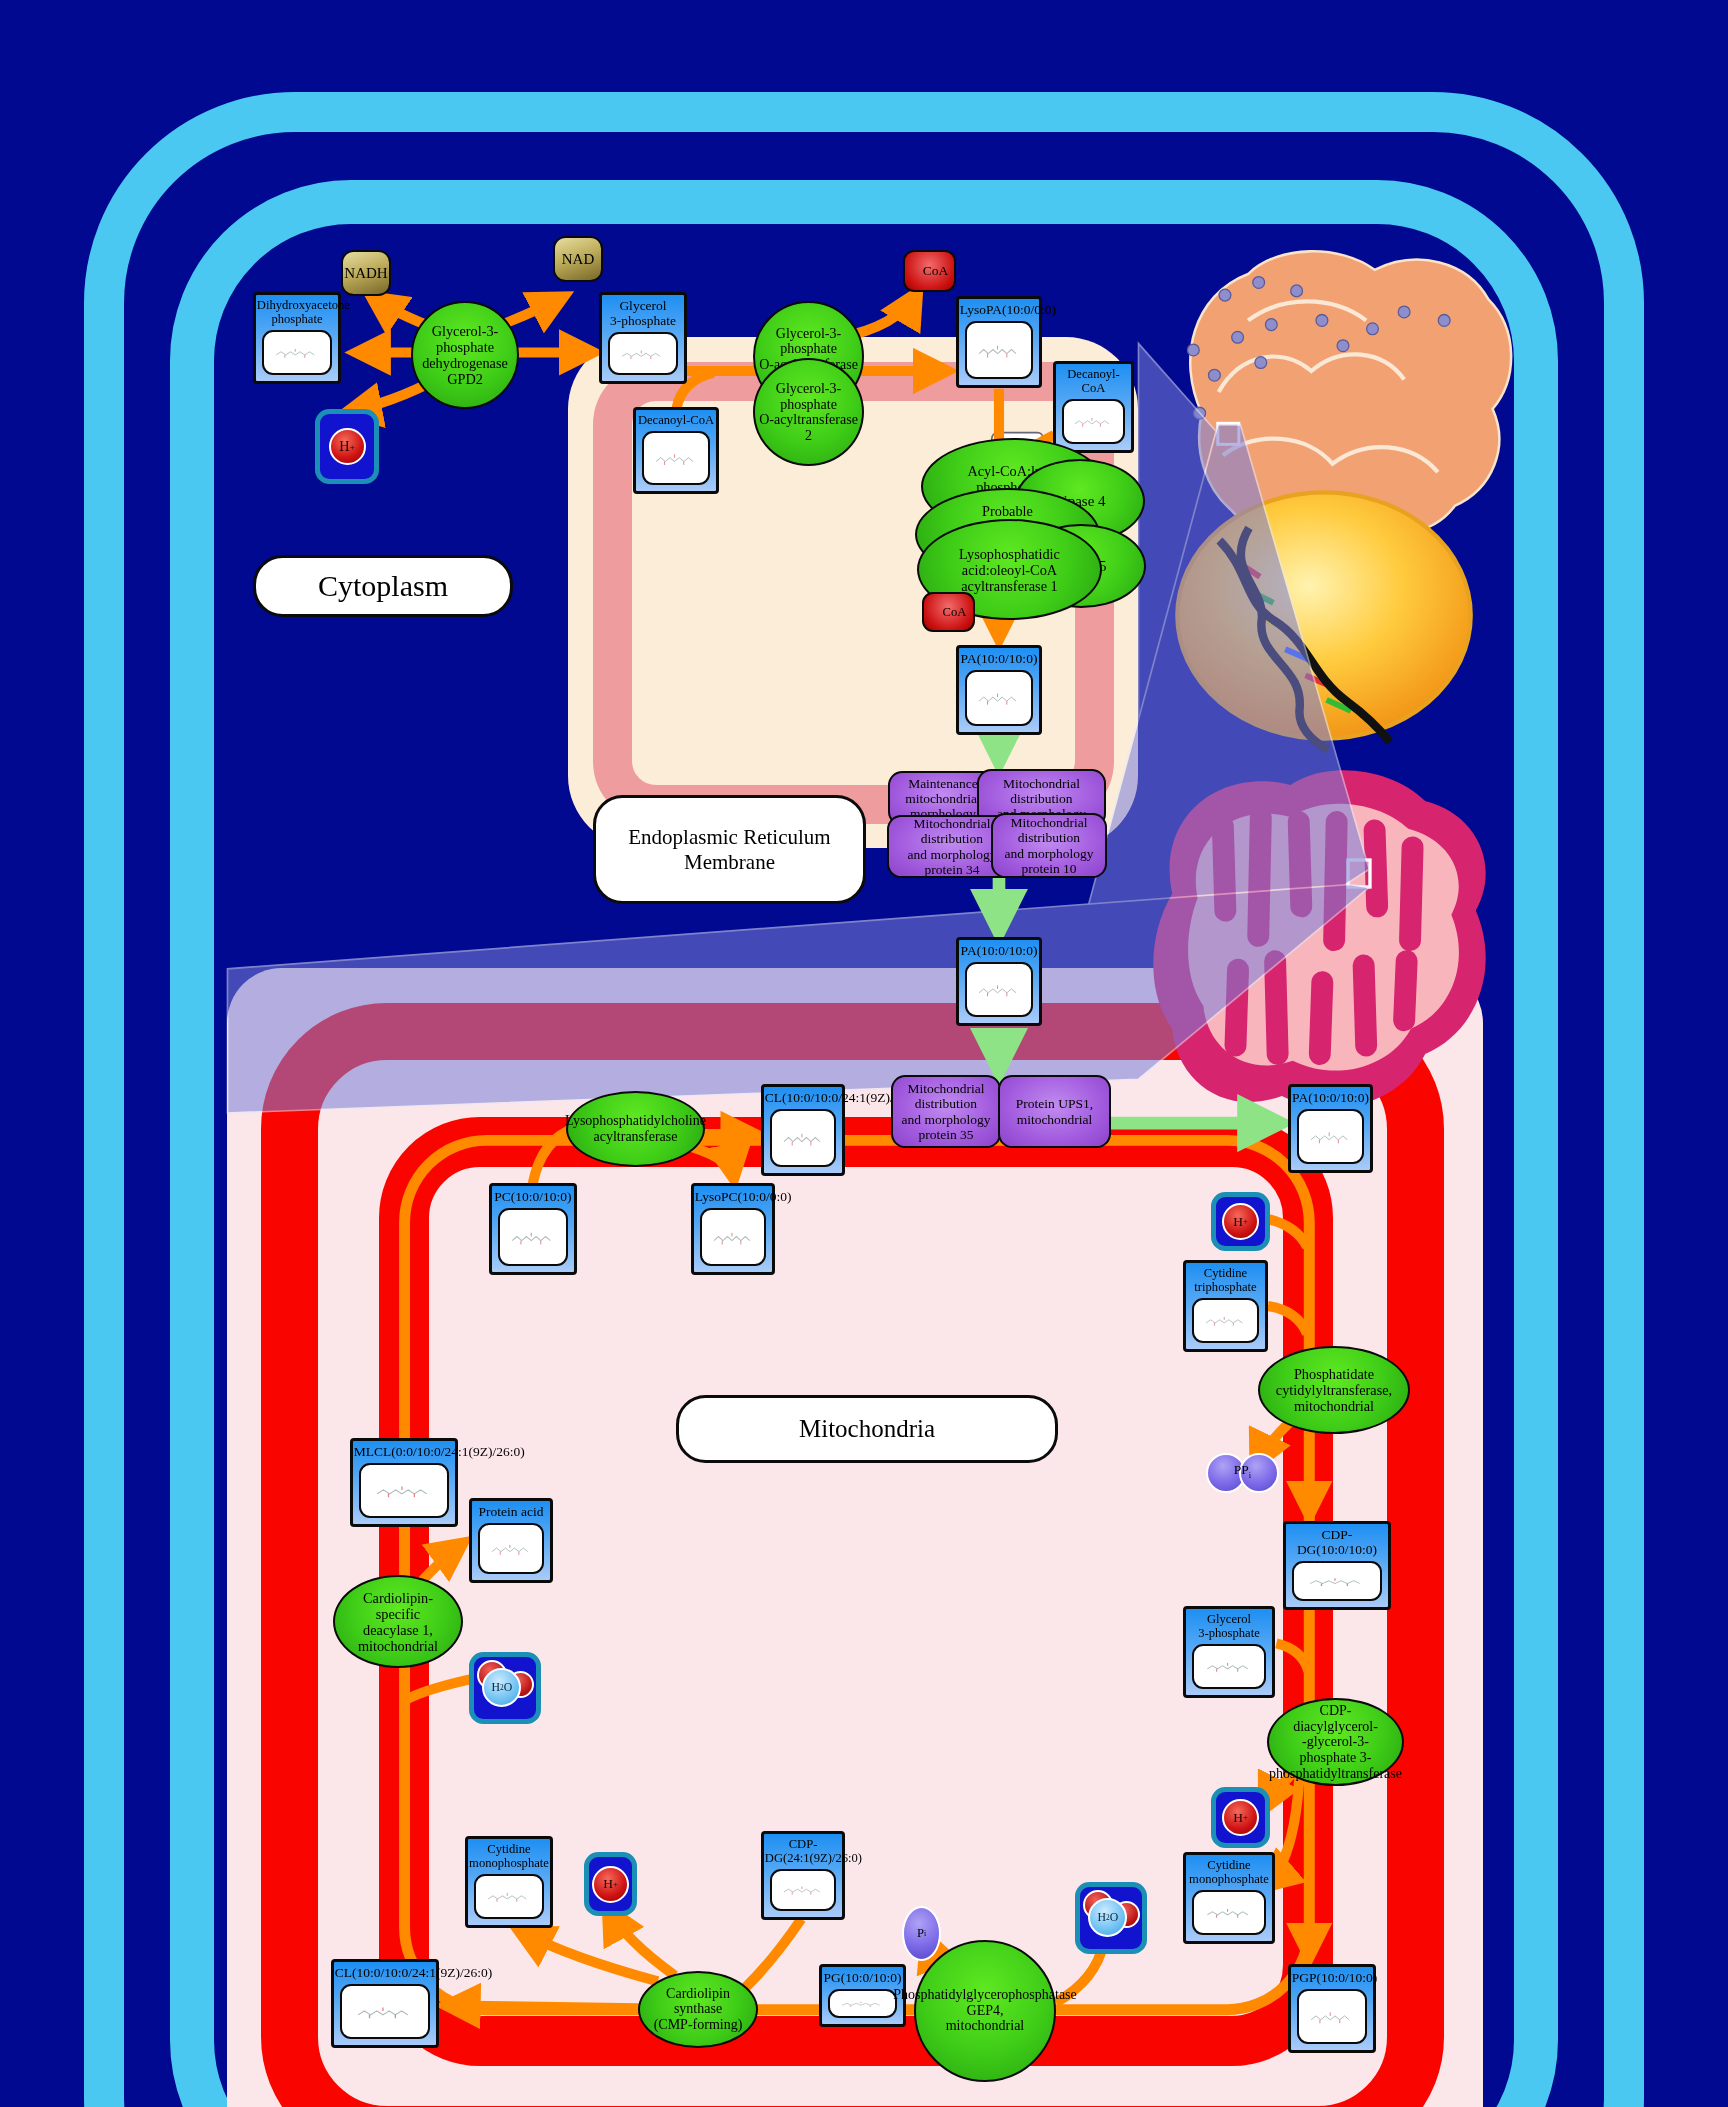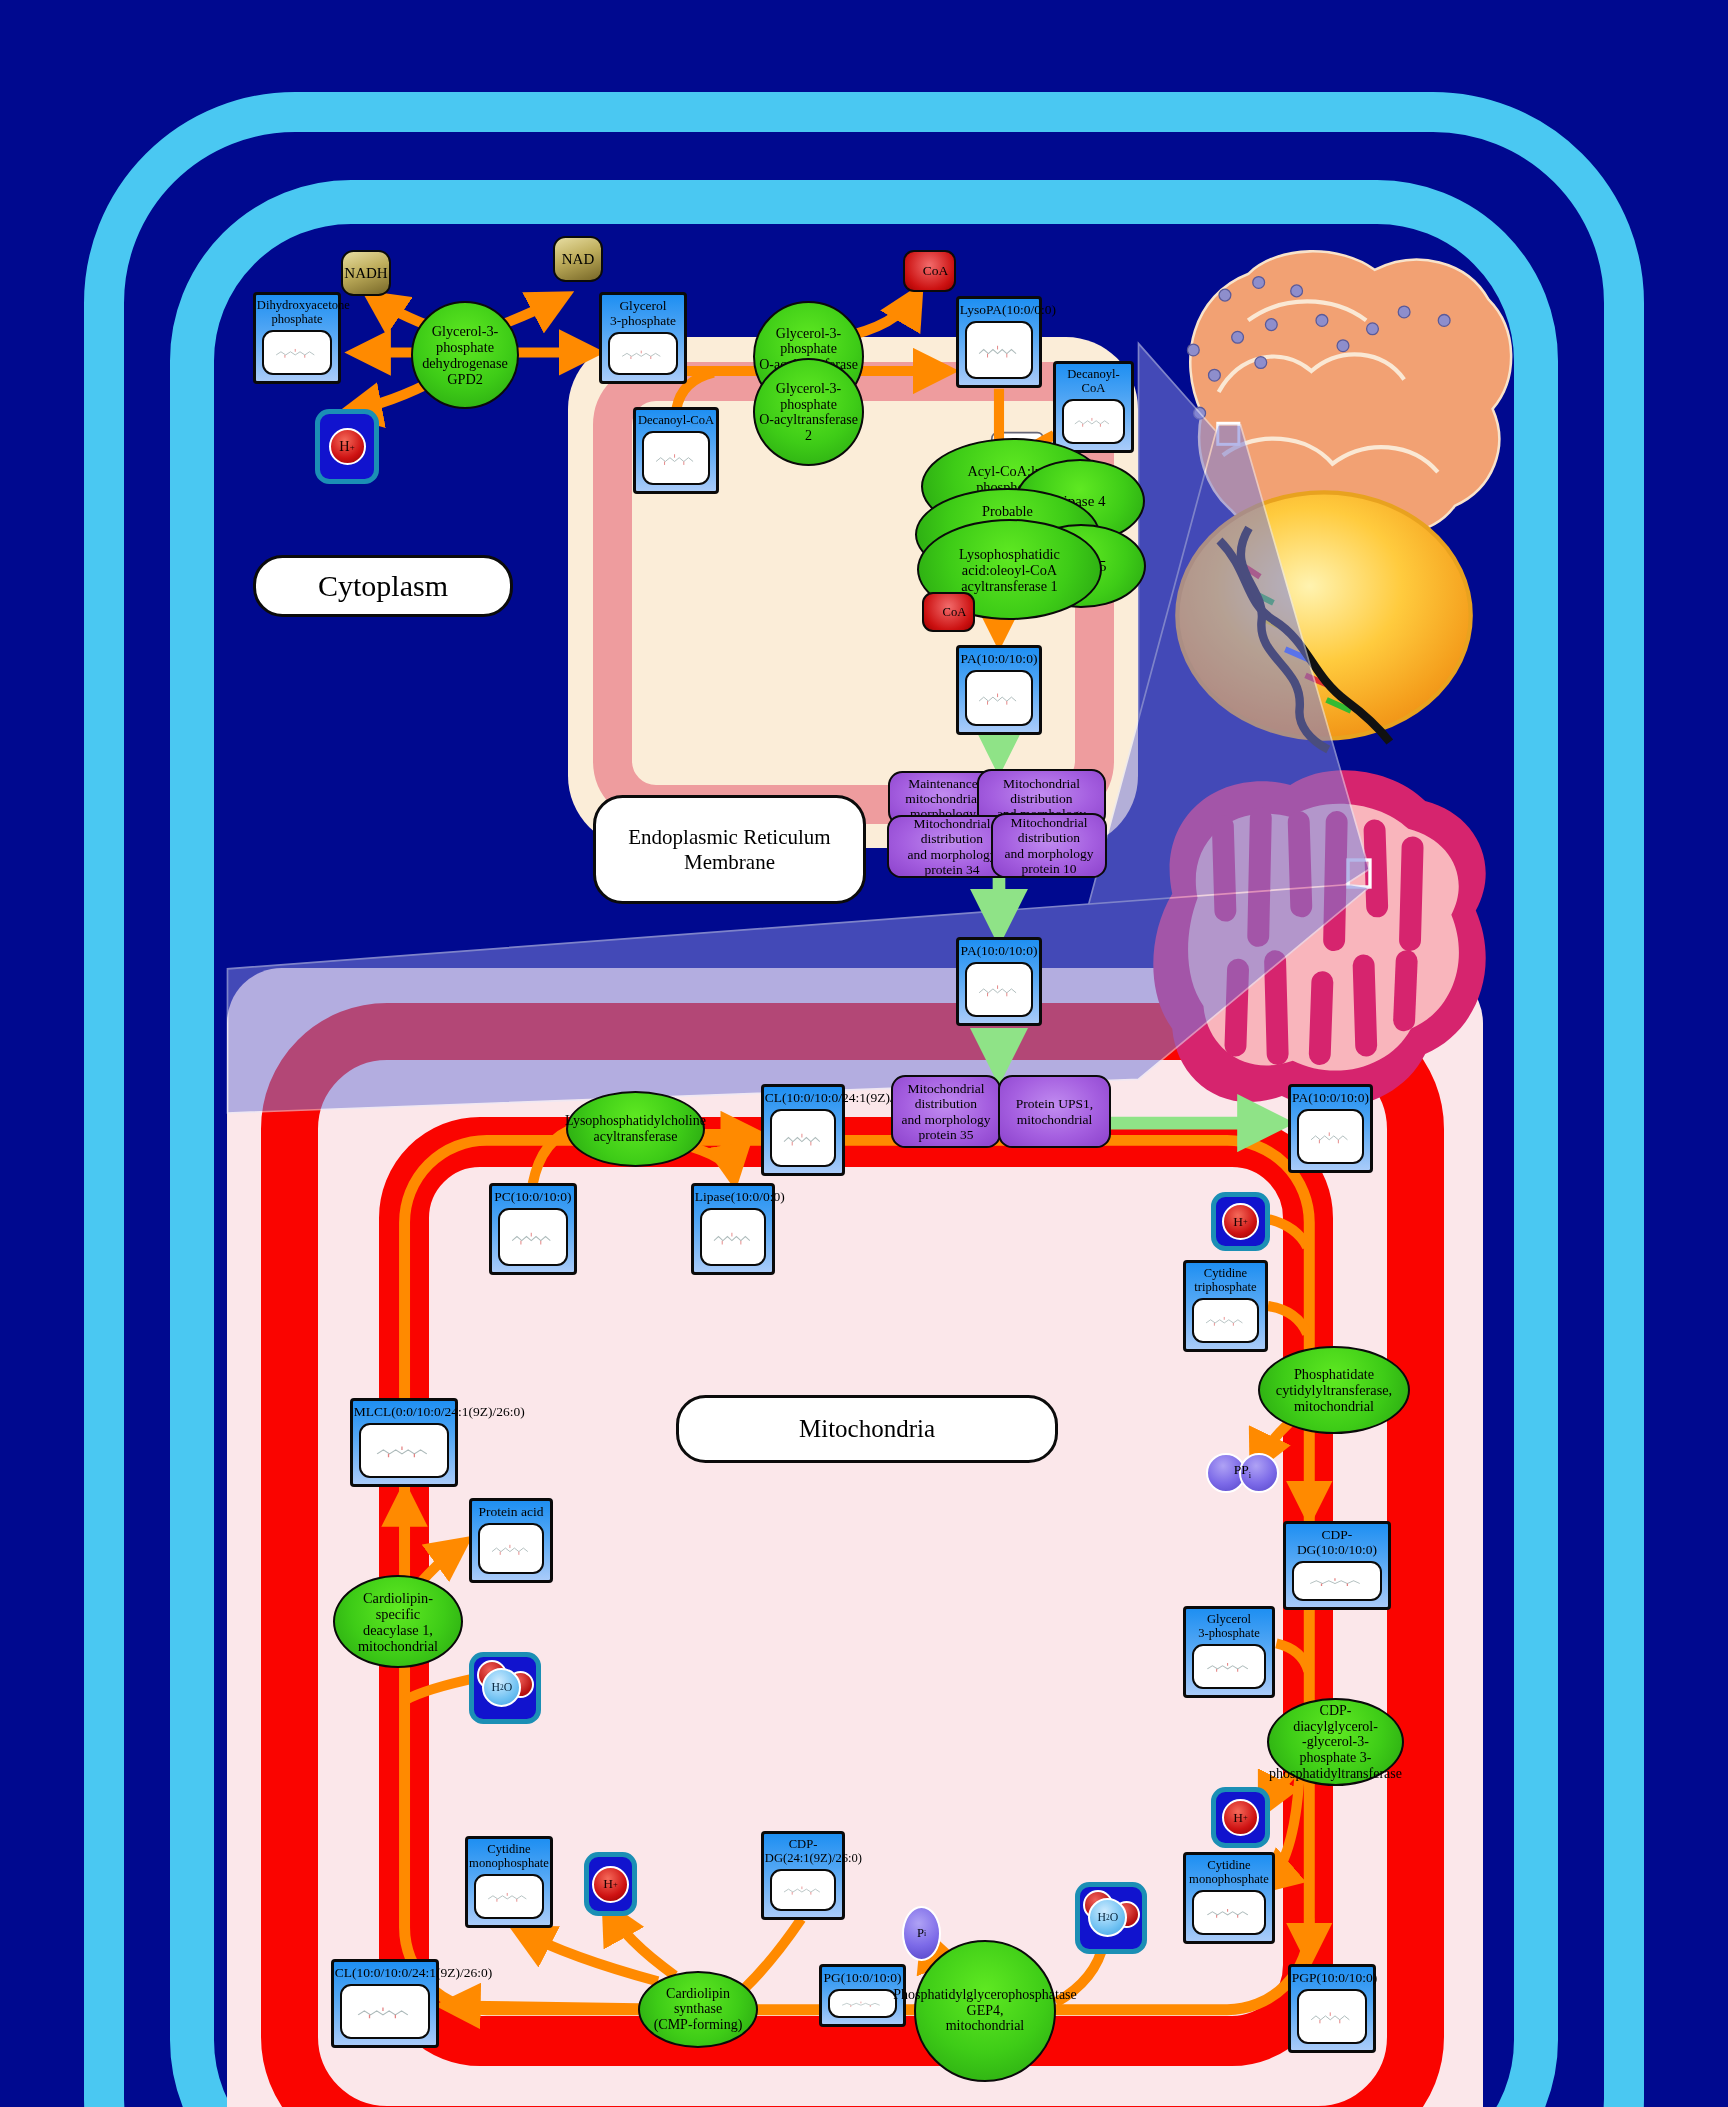--- a/index.html
+++ b/index.html
@@ -363,21 +363,21 @@
     <div class="node met" style="left: 489px; top: 1183px; width: 88px; height: 92px;">
       <div class="ntitle" style="font-size:13.5px">PC(10:0/10:0)</div>
       <div class="npanel">
         <svg class="sq" viewBox="0 0 120 60" preserveAspectRatio="none">
           <polyline points="8,38 20,28 32,38 44,28 56,38 68,28 80,38 92,28 104,38" fill="none" stroke="#9aa" stroke-width="2.5"></polyline>
           <path d="M30 38 l0 9 M56 28 l0 -9 M80 38 l0 9" stroke="#d66" stroke-width="2.5" fill="none"></path>
         </svg>
       </div>
     </div>
     <div class="node met" style="left: 691px; top: 1183px; width: 84px; height: 92px;">
-      <div class="ntitle" style="font-size:13.5px">Lipase(10:0/0:0)</div>
+      <div class="ntitle" style="font-size:13.5px">LysoPC(10:0/0:0)</div>
       <div class="npanel">
         <svg class="sq" viewBox="0 0 120 60" preserveAspectRatio="none">
           <polyline points="8,38 20,28 32,38 44,28 56,38 68,28 80,38 92,28 104,38" fill="none" stroke="#9aa" stroke-width="2.5"></polyline>
           <path d="M30 38 l0 9 M56 28 l0 -9 M80 38 l0 9" stroke="#d66" stroke-width="2.5" fill="none"></path>
         </svg>
       </div>
     </div>
     <div class="node met" style="left: 1288px; top: 1084px; width: 85px; height: 89px;">
       <div class="ntitle" style="font-size:13.5px">PA(10:0/10:0)</div>
       <div class="npanel">
@@ -508,21 +508,21 @@
     </div>
     <div class="node met" style="left: 331px; top: 1959px; width: 108px; height: 89px;">
       <div class="ntitle" style="font-size:13.5px">CL(10:0/10:0/24:1(9Z)/26:0)</div>
       <div class="npanel">
         <svg class="sq" viewBox="0 0 120 60" preserveAspectRatio="none">
           <polyline points="8,38 20,28 32,38 44,28 56,38 68,28 80,38 92,28 104,38" fill="none" stroke="#9aa" stroke-width="2.5"></polyline>
           <path d="M30 38 l0 9 M56 28 l0 -9 M80 38 l0 9" stroke="#d66" stroke-width="2.5" fill="none"></path>
         </svg>
       </div>
     </div>
-    <div class="node met" style="left: 350px; top: 1398px; width: 108px; height: 89px;">
+    <div class="node met" style="left: 350px; top: 1438px; width: 108px; height: 89px;">
       <div class="ntitle" style="font-size:13.5px">MLCL(0:0/10:0/24:1(9Z)/26:0)</div>
       <div class="npanel">
         <svg class="sq" viewBox="0 0 120 60" preserveAspectRatio="none">
           <polyline points="8,38 20,28 32,38 44,28 56,38 68,28 80,38 92,28 104,38" fill="none" stroke="#9aa" stroke-width="2.5"></polyline>
           <path d="M30 38 l0 9 M56 28 l0 -9 M80 38 l0 9" stroke="#d66" stroke-width="2.5" fill="none"></path>
         </svg>
       </div>
     </div>
     <div class="node met" style="left: 469px; top: 1498px; width: 84px; height: 85px;">
       <div class="ntitle" style="font-size:13.5px">Protein acid</div>

